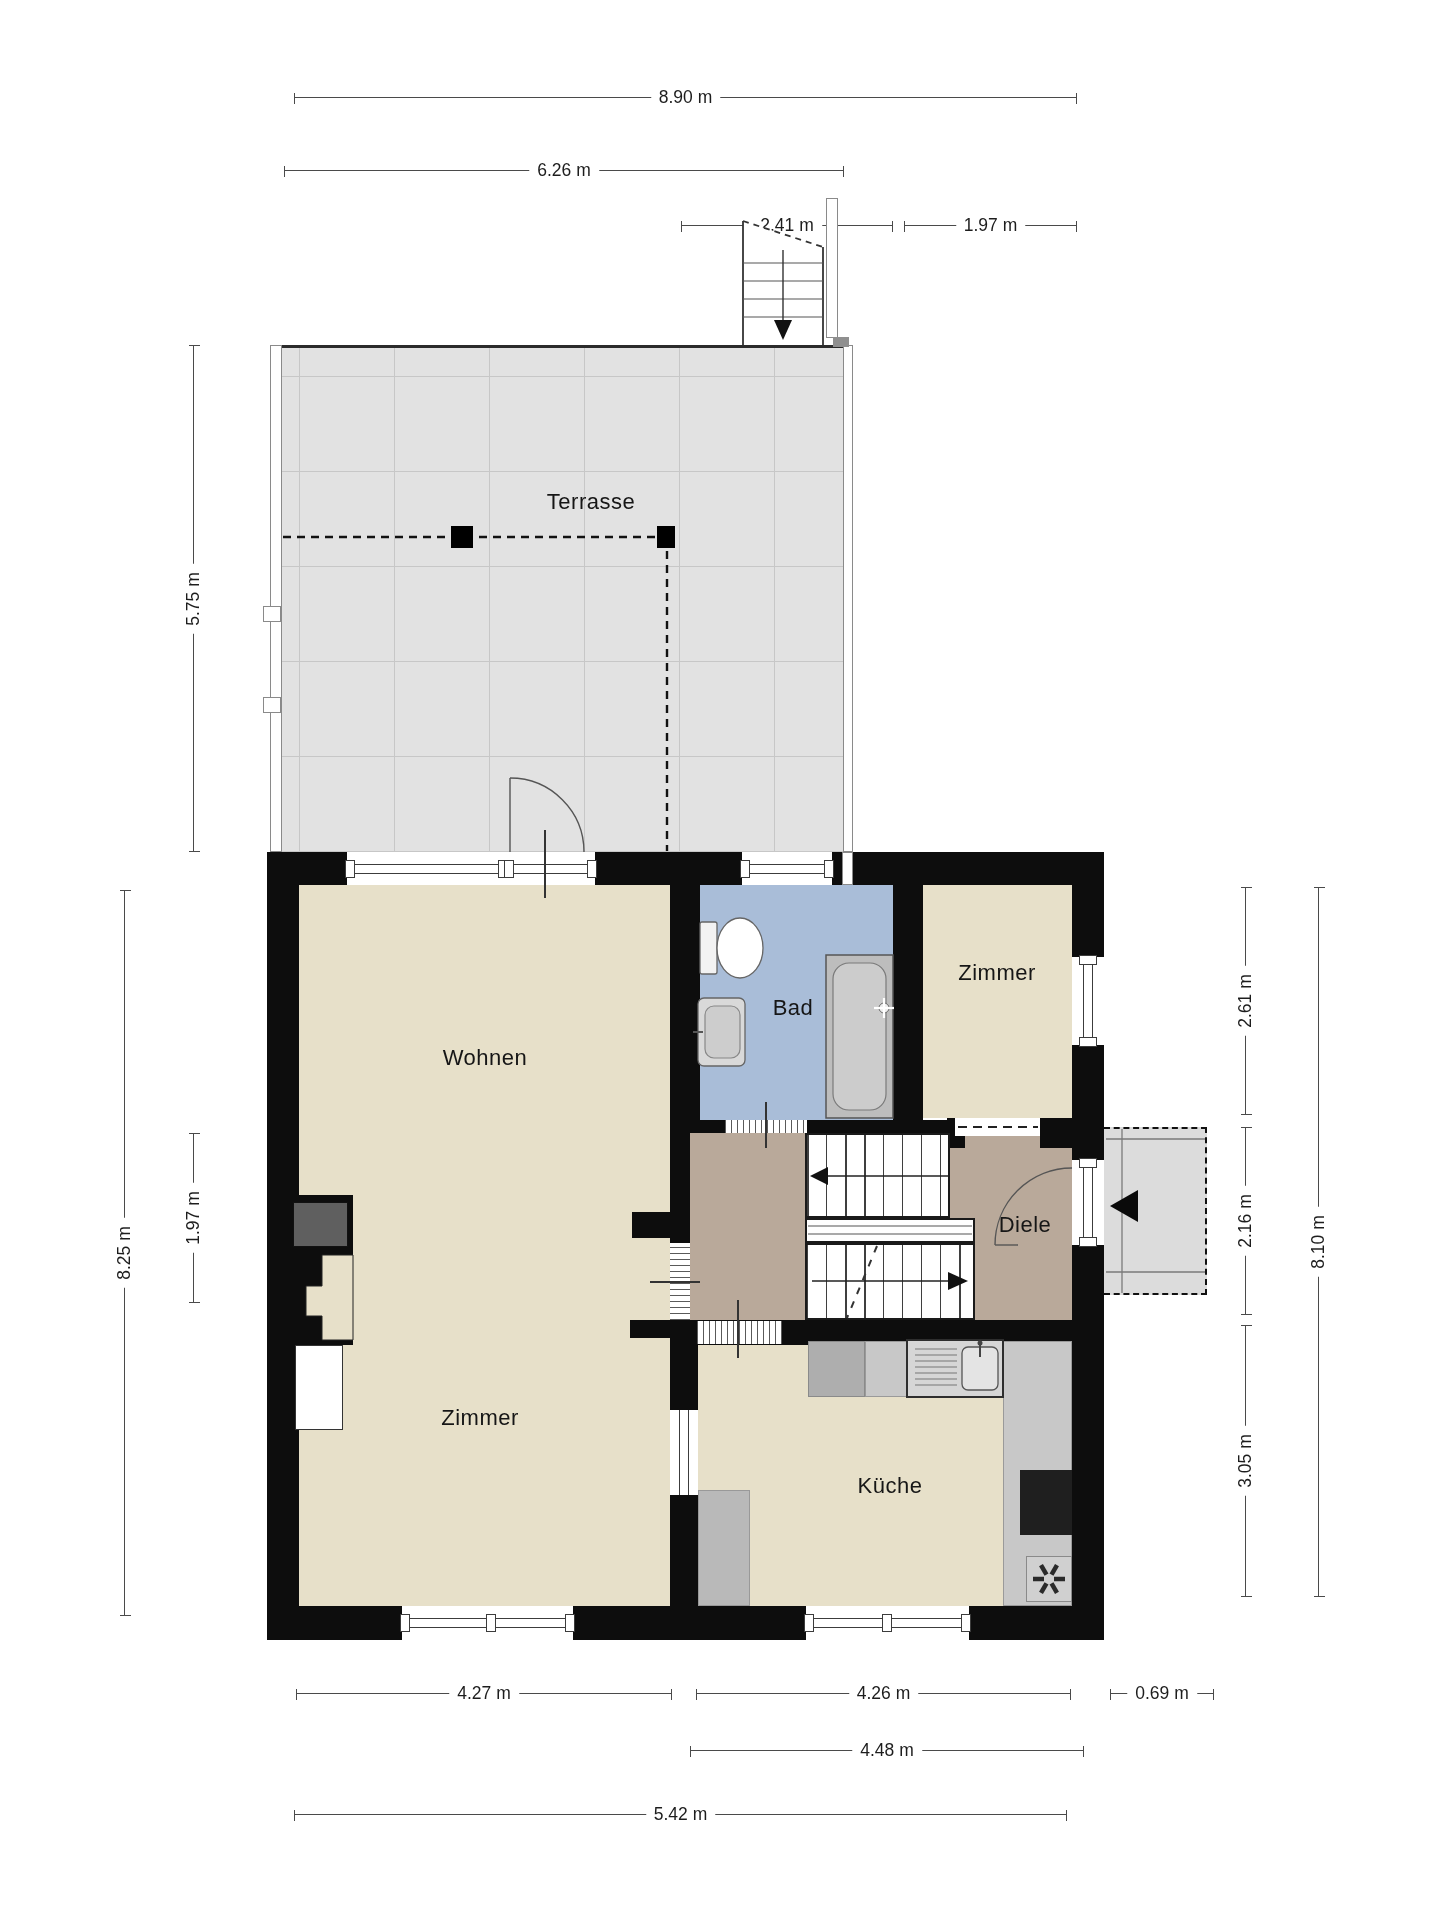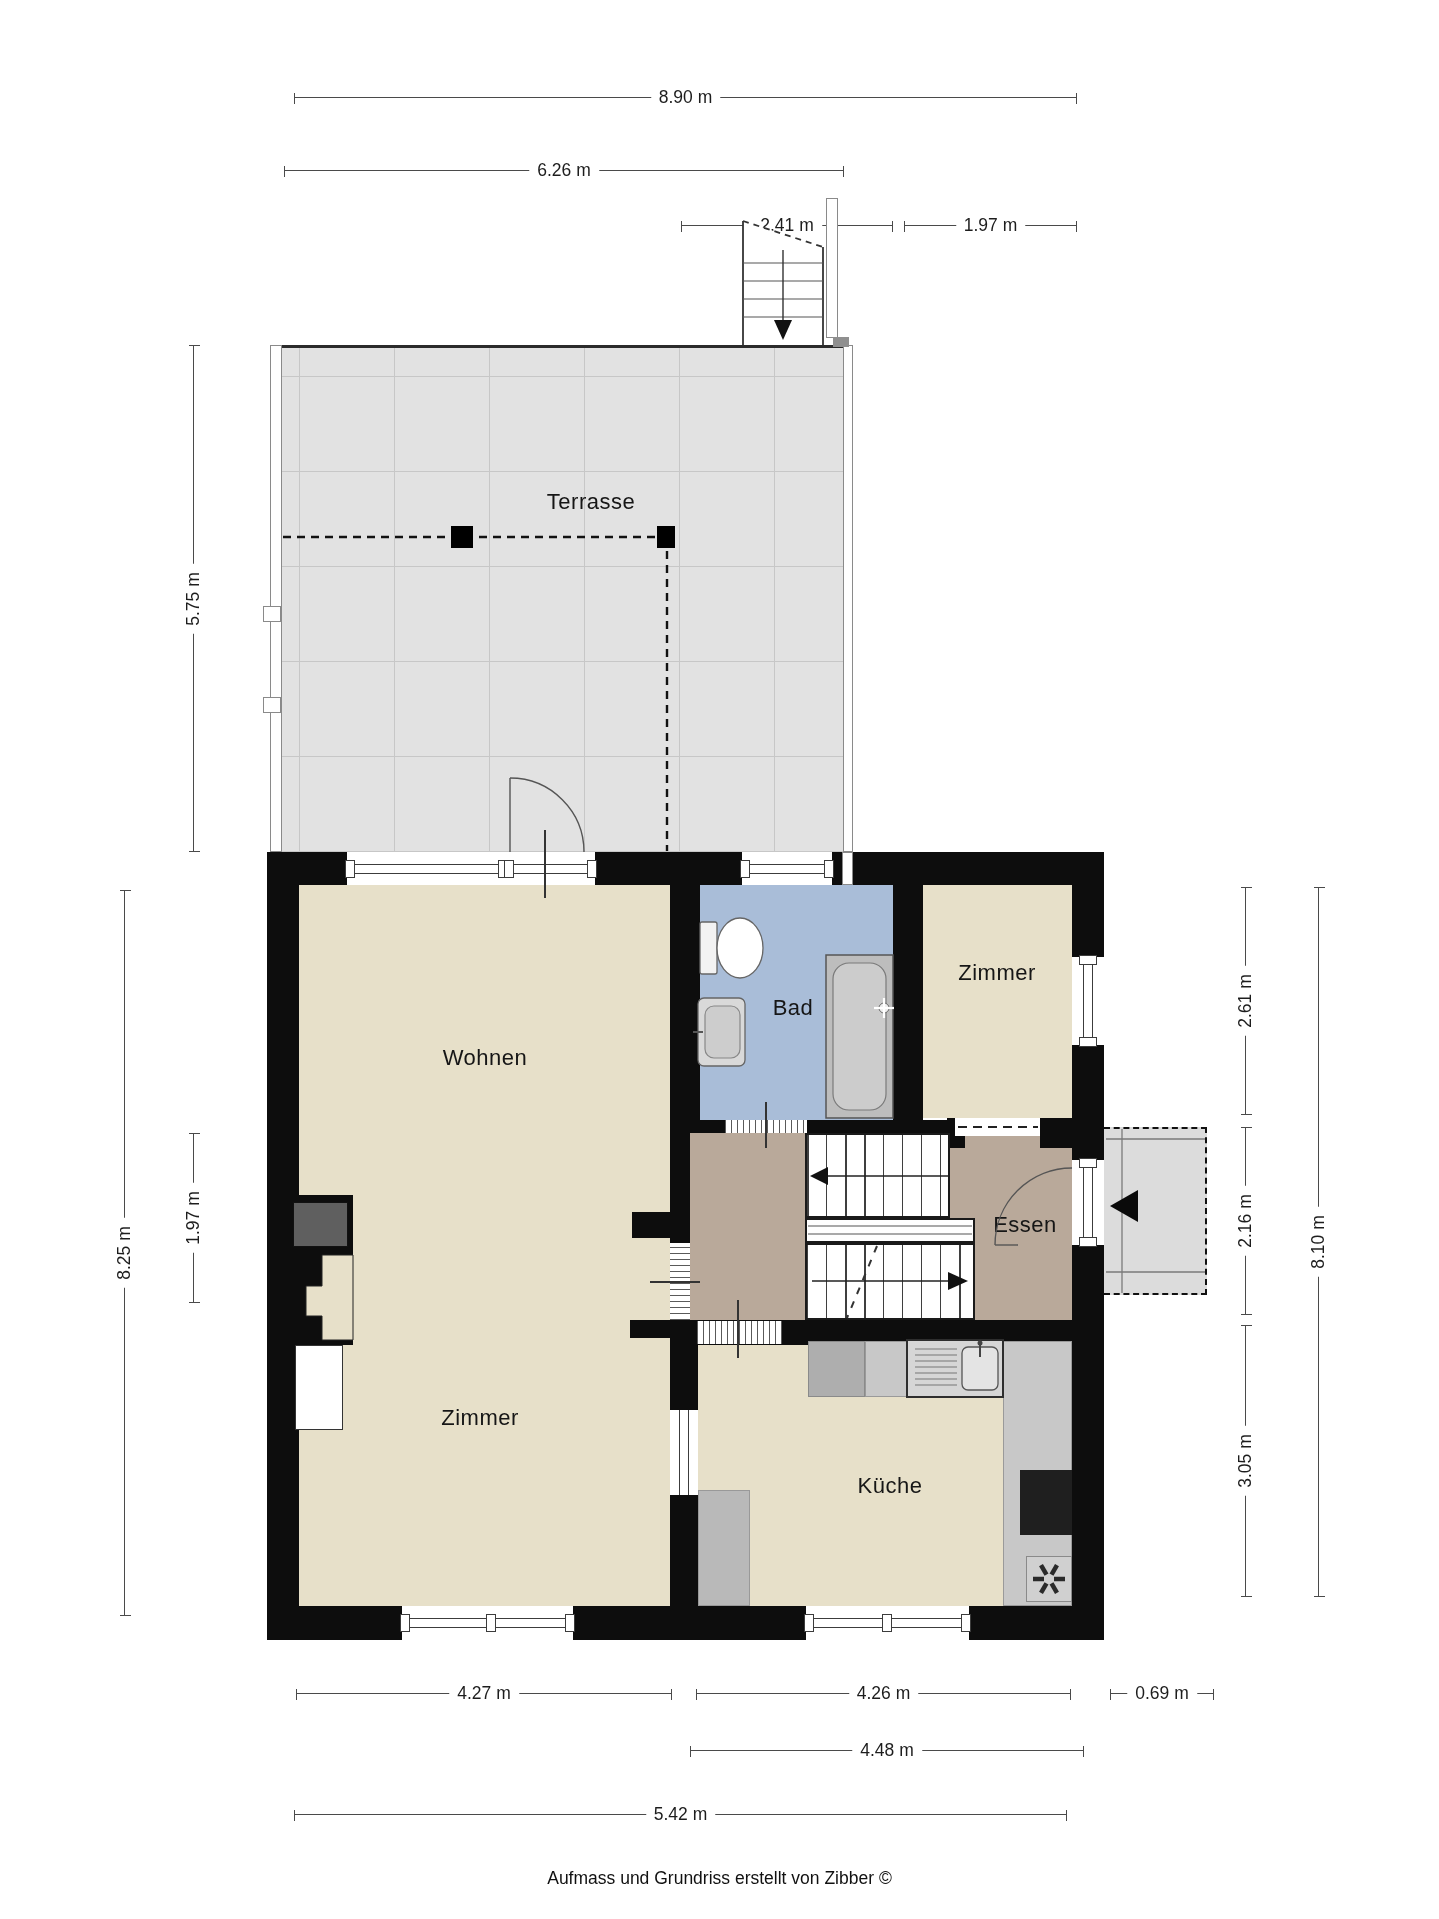--- a/index.html
+++ b/index.html
@@ -190,21 +190,21 @@
   <div class="abs z3" style="left:698px;top:1490px;width:52px;height:116px;background:#b9b9b9;border:1px solid #999;box-sizing:border-box"></div>
 
   <div class="flight z4" style="left:805px;top:1133px;width:145px;height:85px"></div>
   <div class="landing z4" style="left:805px;top:1218px;width:170px;height:25px"></div>
   <div class="flight z4" style="left:805px;top:1243px;width:170px;height:77px"></div>
 
   <span class="rlab z5" style="left:591px;top:502px">Terrasse</span>
   <span class="rlab z5" style="left:485px;top:1058px">Wohnen</span>
   <span class="rlab z5" style="left:793px;top:1008px">Bad</span>
   <span class="rlab z5" style="left:997px;top:973px">Zimmer</span>
-  <span class="rlab z5" style="left:1025px;top:1225px">Essen</span>
+  <span class="rlab z5" style="left:1025px;top:1225px">Diele</span>
   <span class="rlab z5" style="left:480px;top:1418px">Zimmer</span>
   <span class="rlab z5" style="left:890px;top:1486px">Küche</span>
 
   <svg class="ovl" viewBox="0 0 1439 1919">
 
     <g stroke="#111" stroke-width="2.4" stroke-dasharray="8 6" fill="none">
       <line x1="283" y1="537" x2="667" y2="537"></line>
       <line x1="667" y1="537" x2="667" y2="851"></line>
     </g>
     <rect x="451" y="526" width="22" height="22" fill="#000"></rect>
@@ -288,14 +288,13 @@
     <polygon points="353,1255 322,1255 322,1286 306,1286 306,1316 322,1316 322,1340 353,1340" fill="#e7e0c9" stroke="#222" stroke-width="1"></polygon>
 
     <g stroke="#333" stroke-width="2">
       <line x1="545" y1="830" x2="545" y2="898"></line>
       <line x1="766" y1="1102" x2="766" y2="1148"></line>
       <line x1="738" y1="1300" x2="738" y2="1358"></line>
       <line x1="650" y1="1282" x2="700" y2="1282"></line>
     </g>
   </svg>
 
-  <div class="footer" style="top:1868px">Aufmass und Grundriss erstellt von Zibber ©</div>
 </div>
 
 </body></html>

